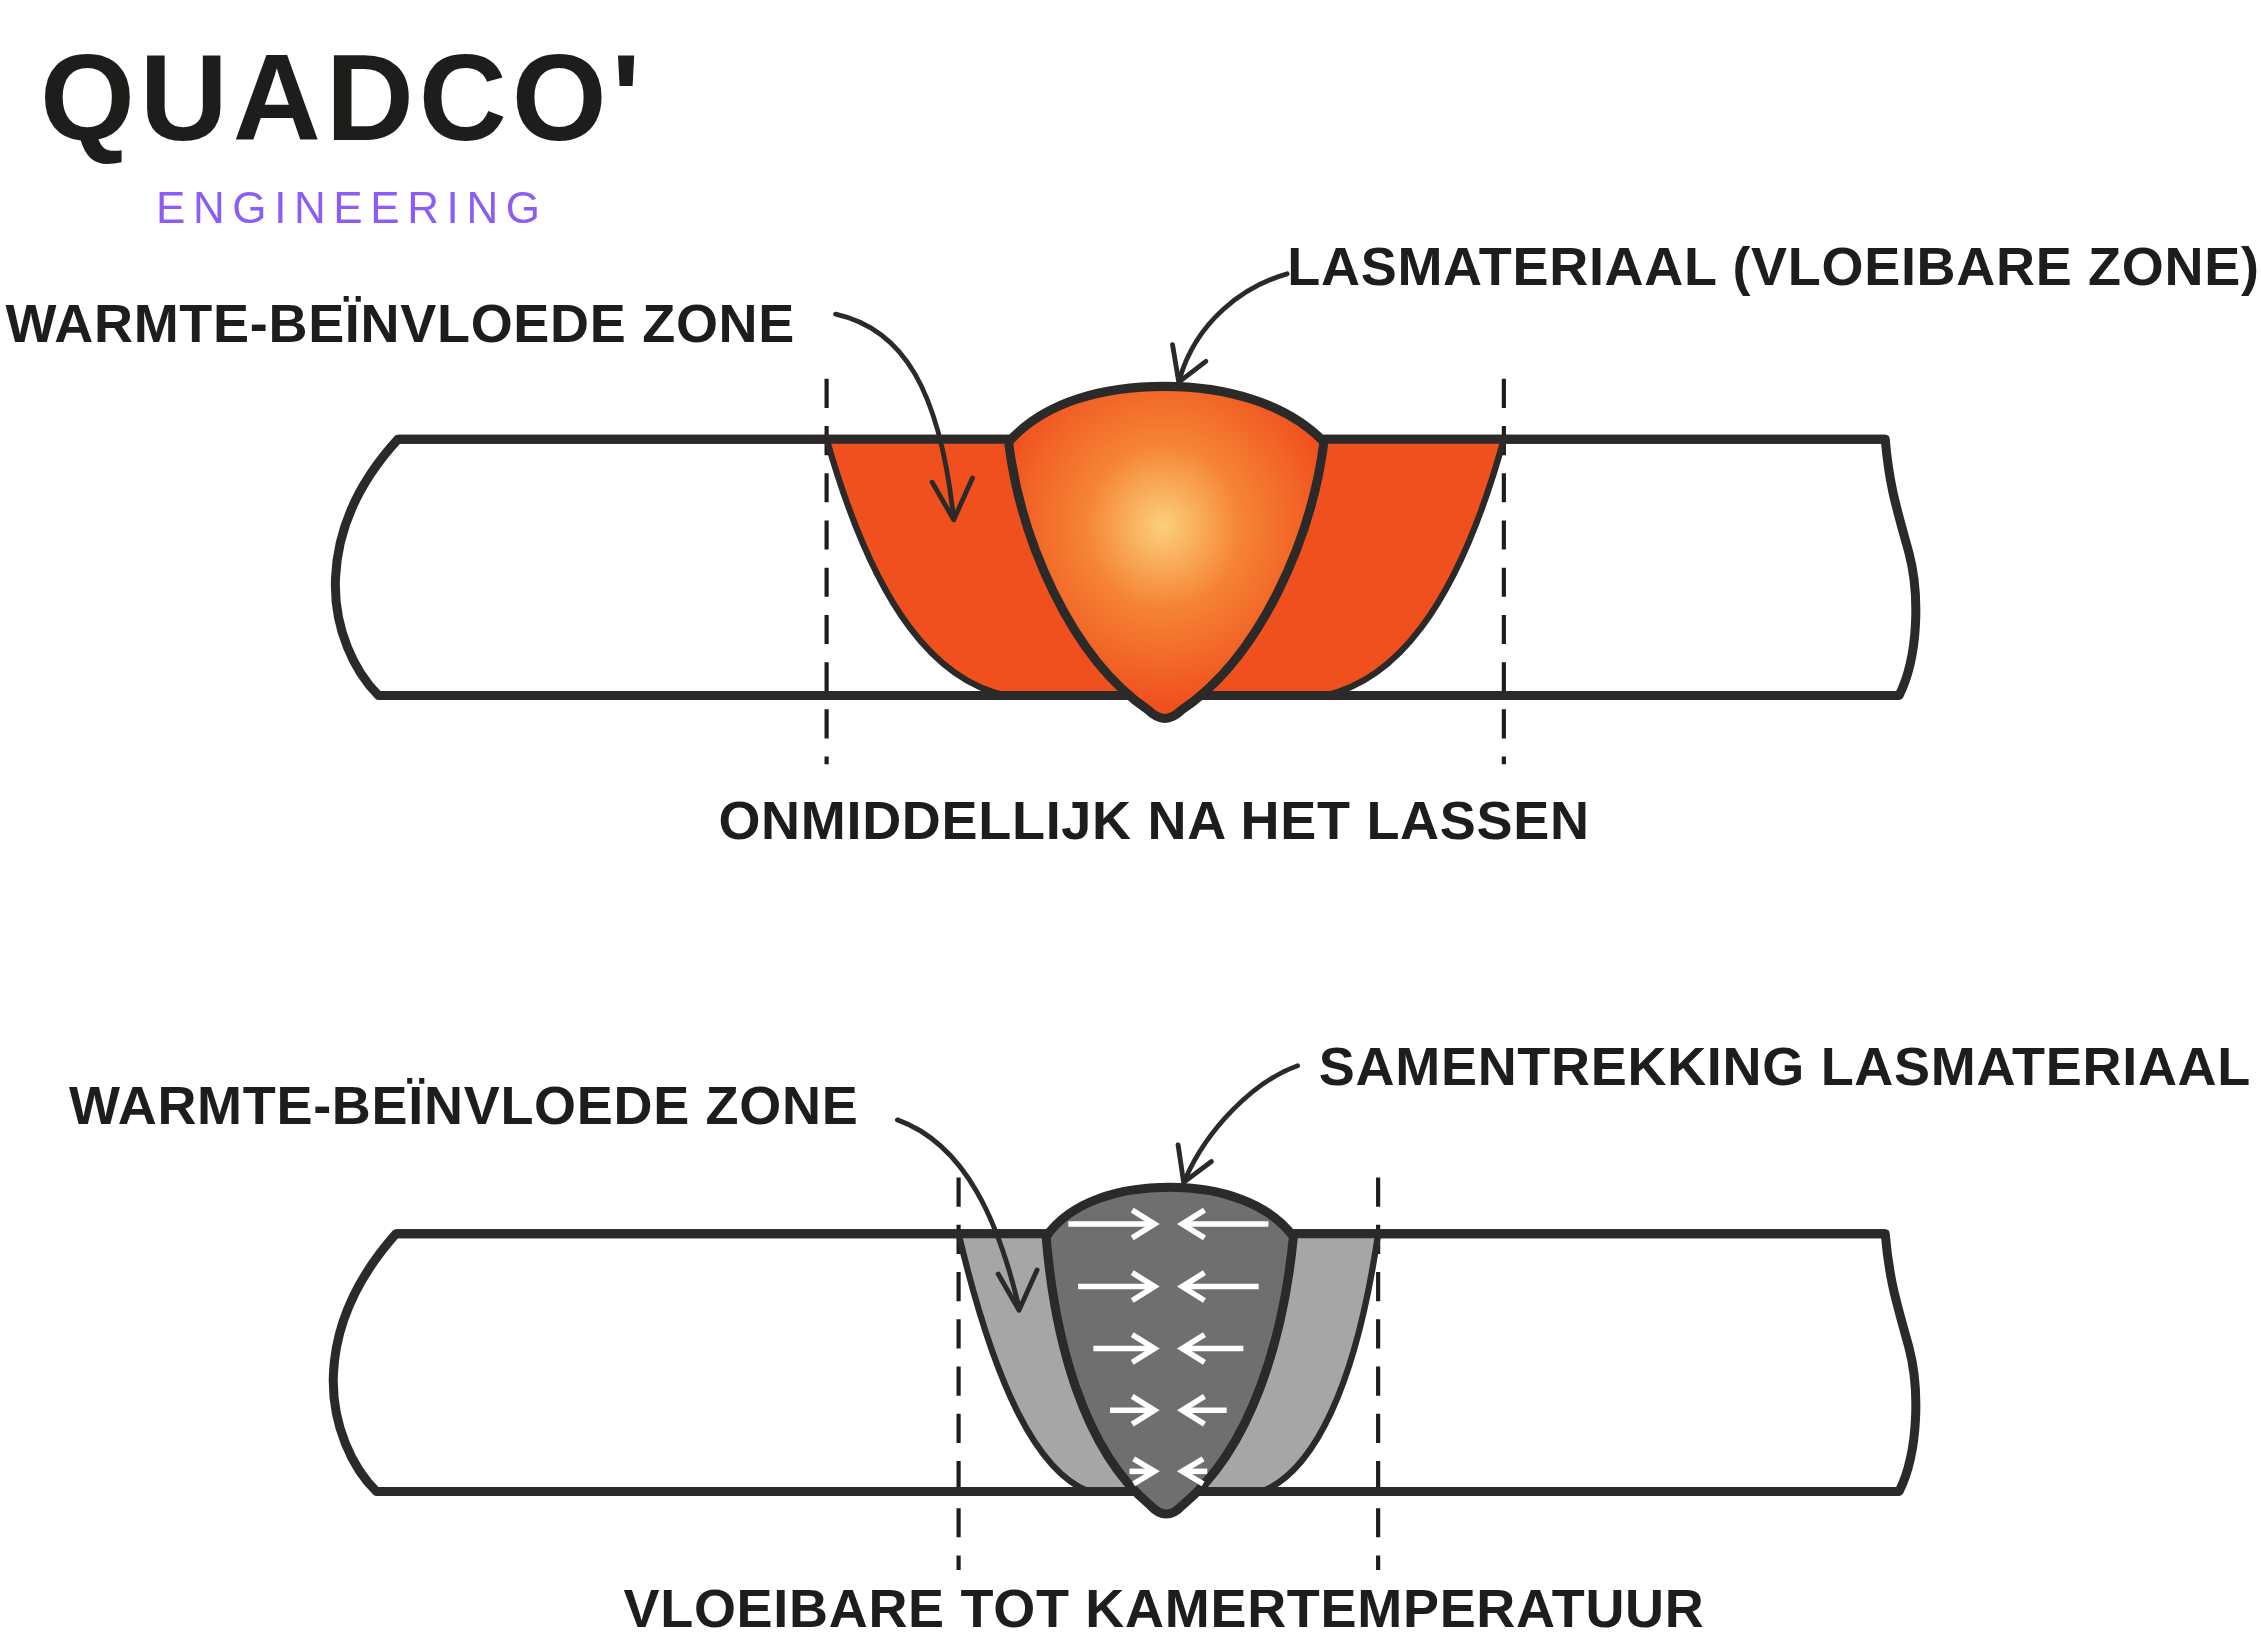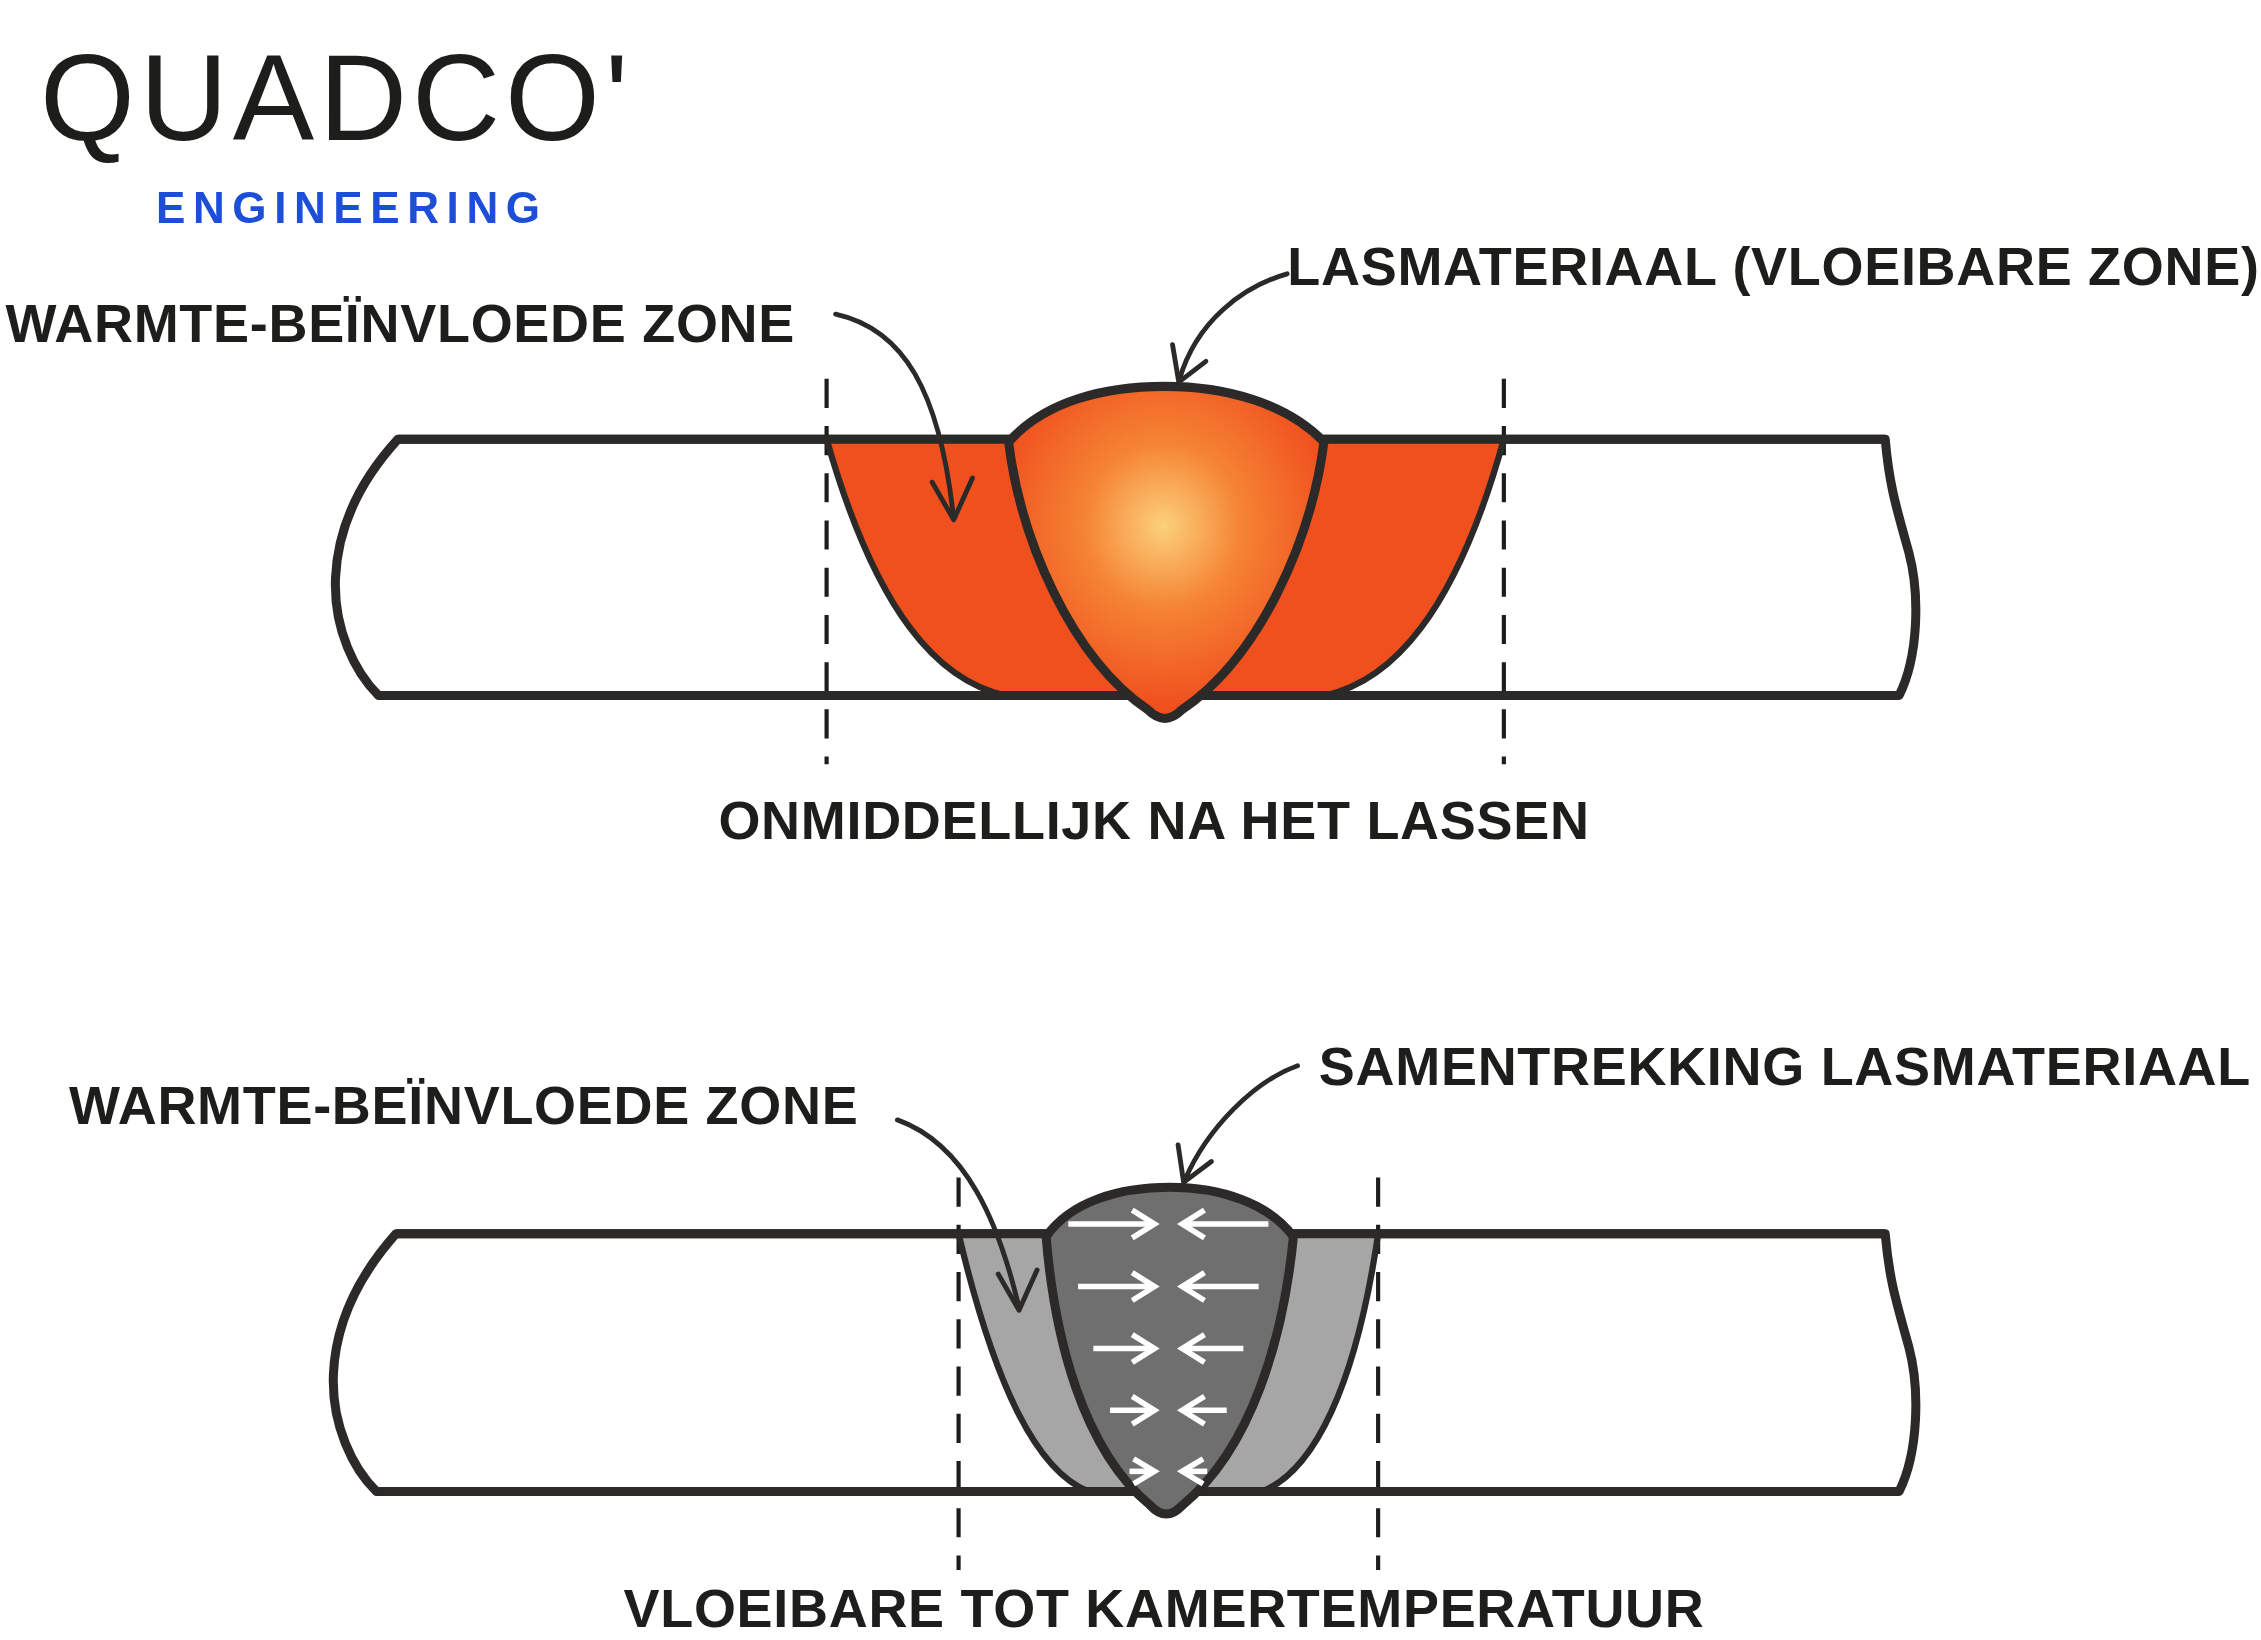--- a/index.html
+++ b/index.html
@@ -8,27 +8,27 @@
     background:#ffffff;
     position:relative;
     font-family:"Liberation Sans", sans-serif;
     color:#1d1d1b;
     overflow:hidden;
   }
   #art{position:absolute;left:0;top:0;width:2261px;height:1641px;}
   .txt{position:absolute;white-space:nowrap;}
   .logo-brand{
     left:40px;top:28px;
-    font-size:122px;font-weight:400;letter-spacing:4.9px;
+    font-size:122px;font-weight:700;letter-spacing:4.9px;
     color:#1d1d1b;
   }
   .logo-sub{
     left:156px;top:183px;
-    font-size:44px;font-weight:700;letter-spacing:7.6px;
-    color:#1d4ed8;
+    font-size:44px;font-weight:400;letter-spacing:7.6px;
+    color:#8b5cf6;
   }
   .lbl{
     font-size:54px;font-weight:700;letter-spacing:0.7px;color:#1d1d1b;
   }
   .lbl-haz-1{left:5.6px;top:292px;}
   .lbl-weld-1{right:1.4px;top:235px;}
   .cap-1{left:1154px;top:789px;transform:translateX(-50%);text-align:right;}
   .lbl-haz-2{left:69px;top:1074px;}
   .lbl-weld-2{right:10px;top:1035px;}
   .cap-2{left:1164px;top:1577px;transform:translateX(-50%);}

